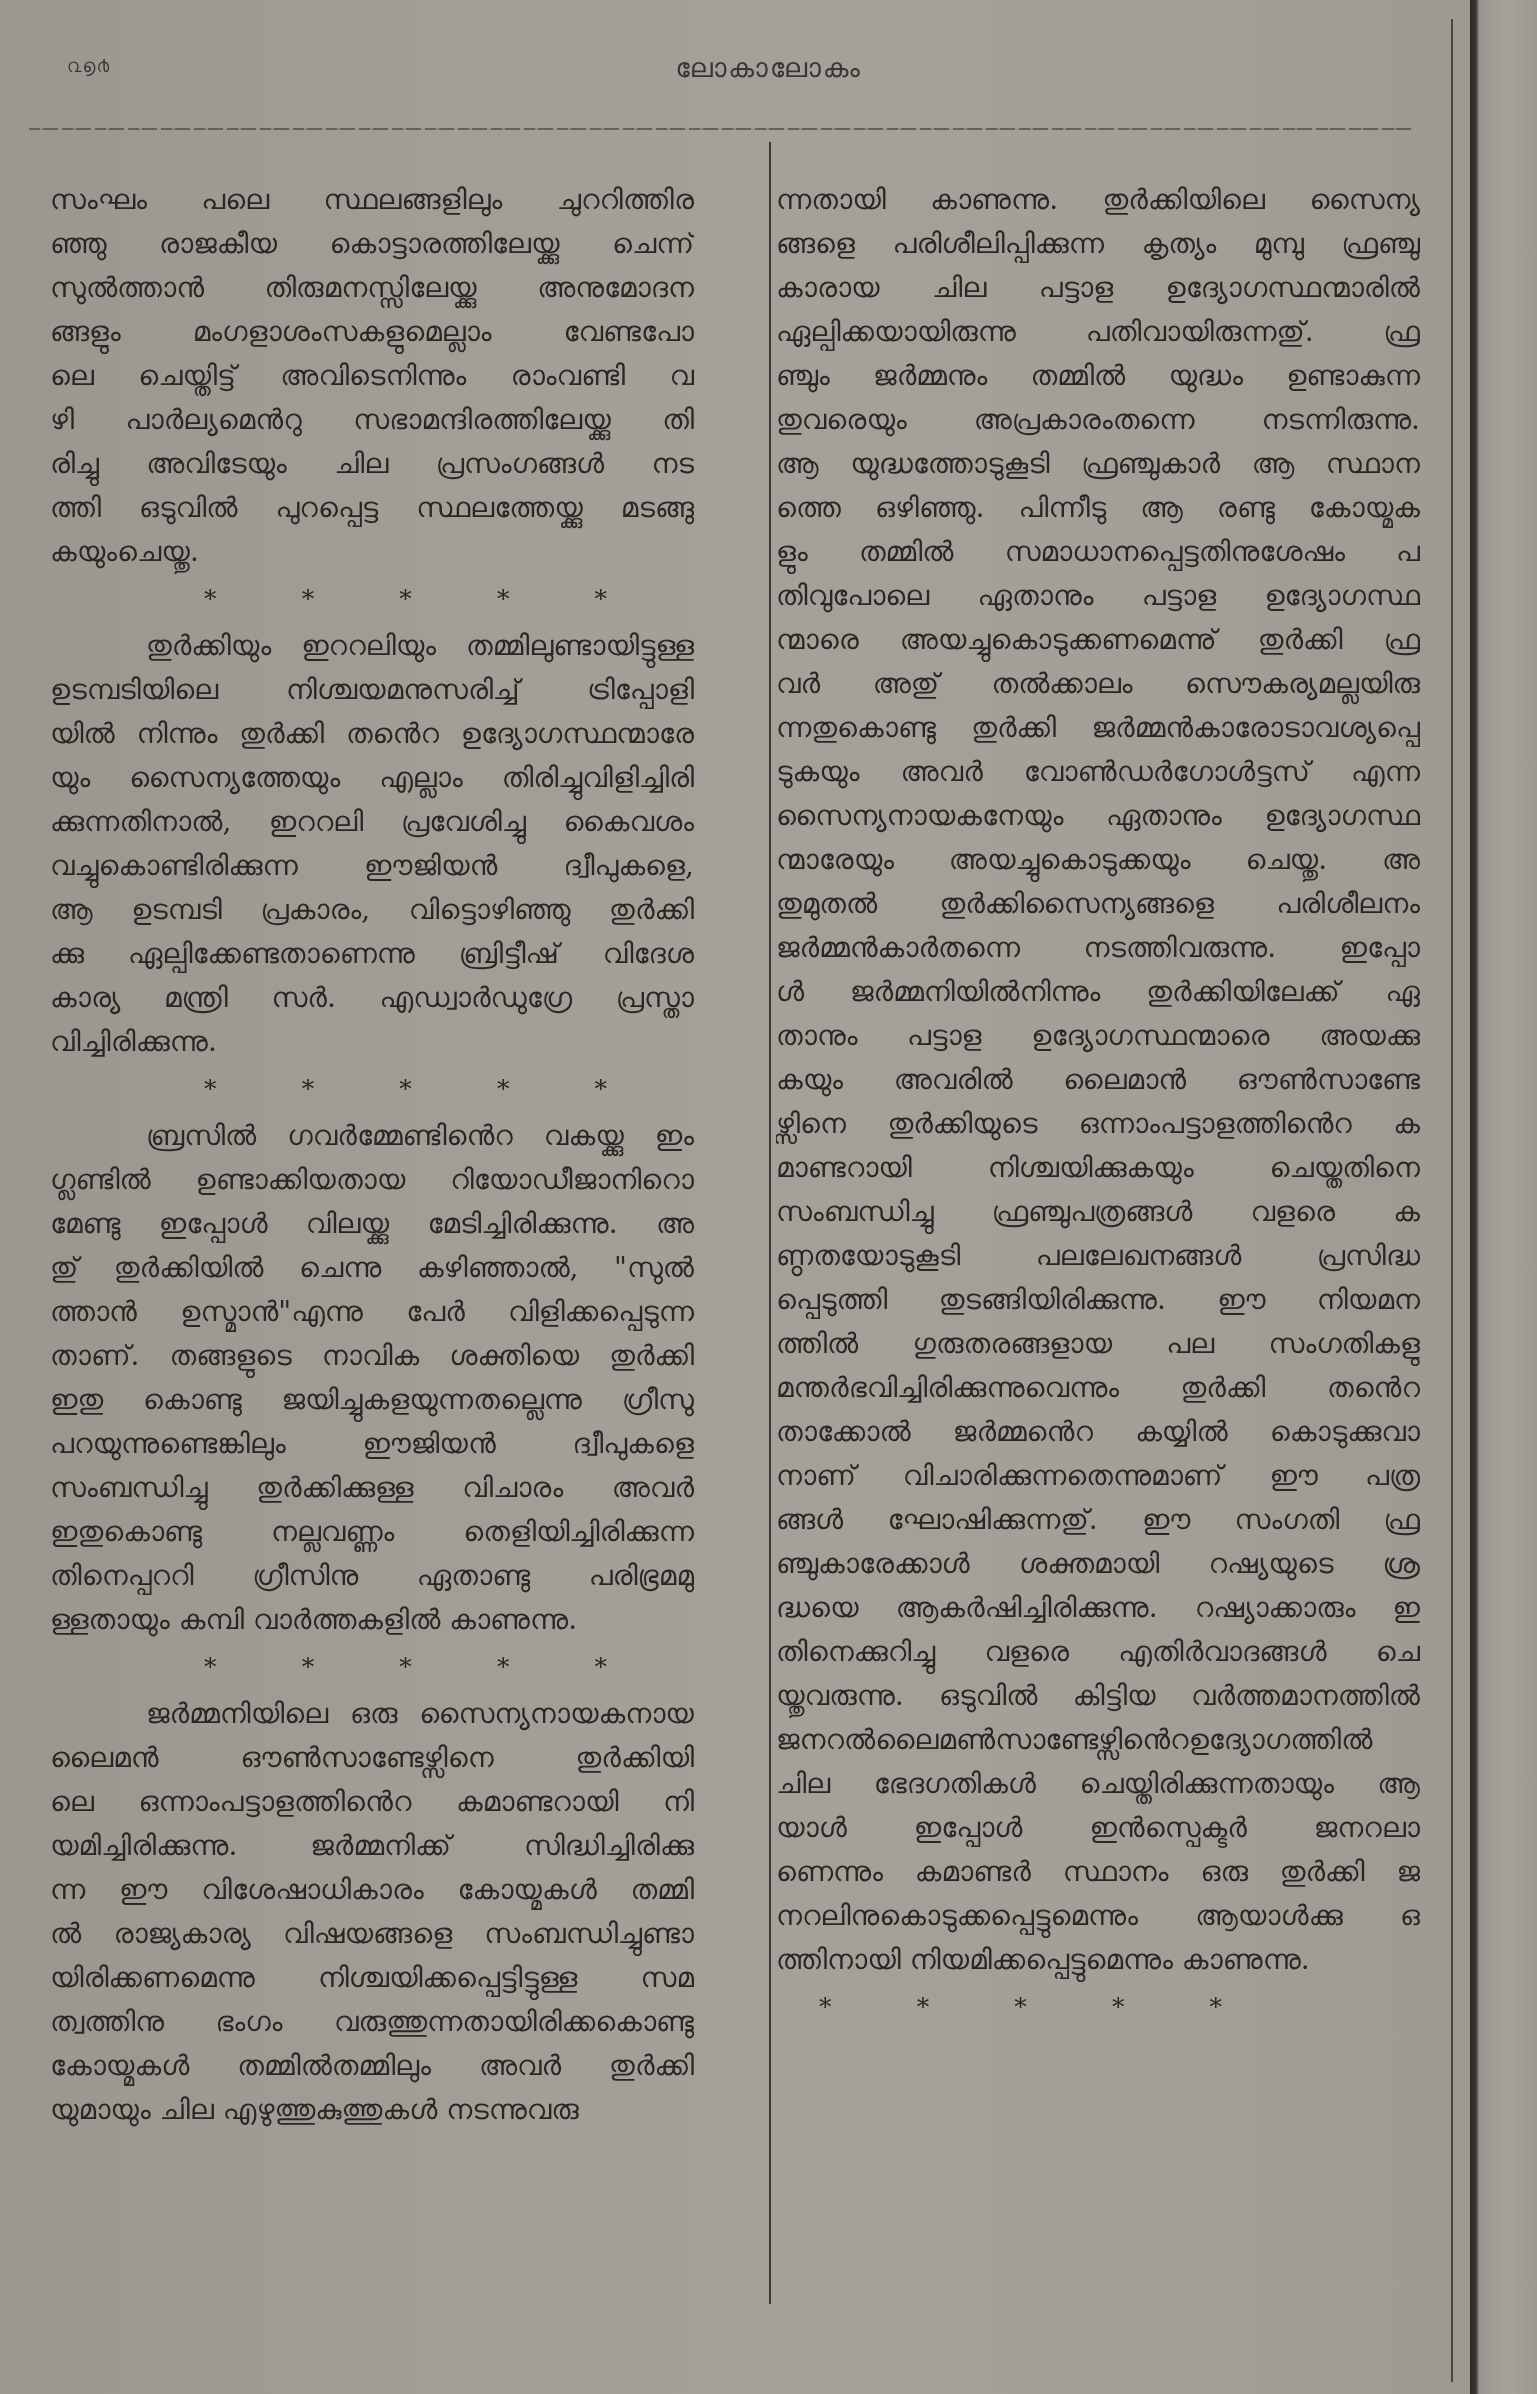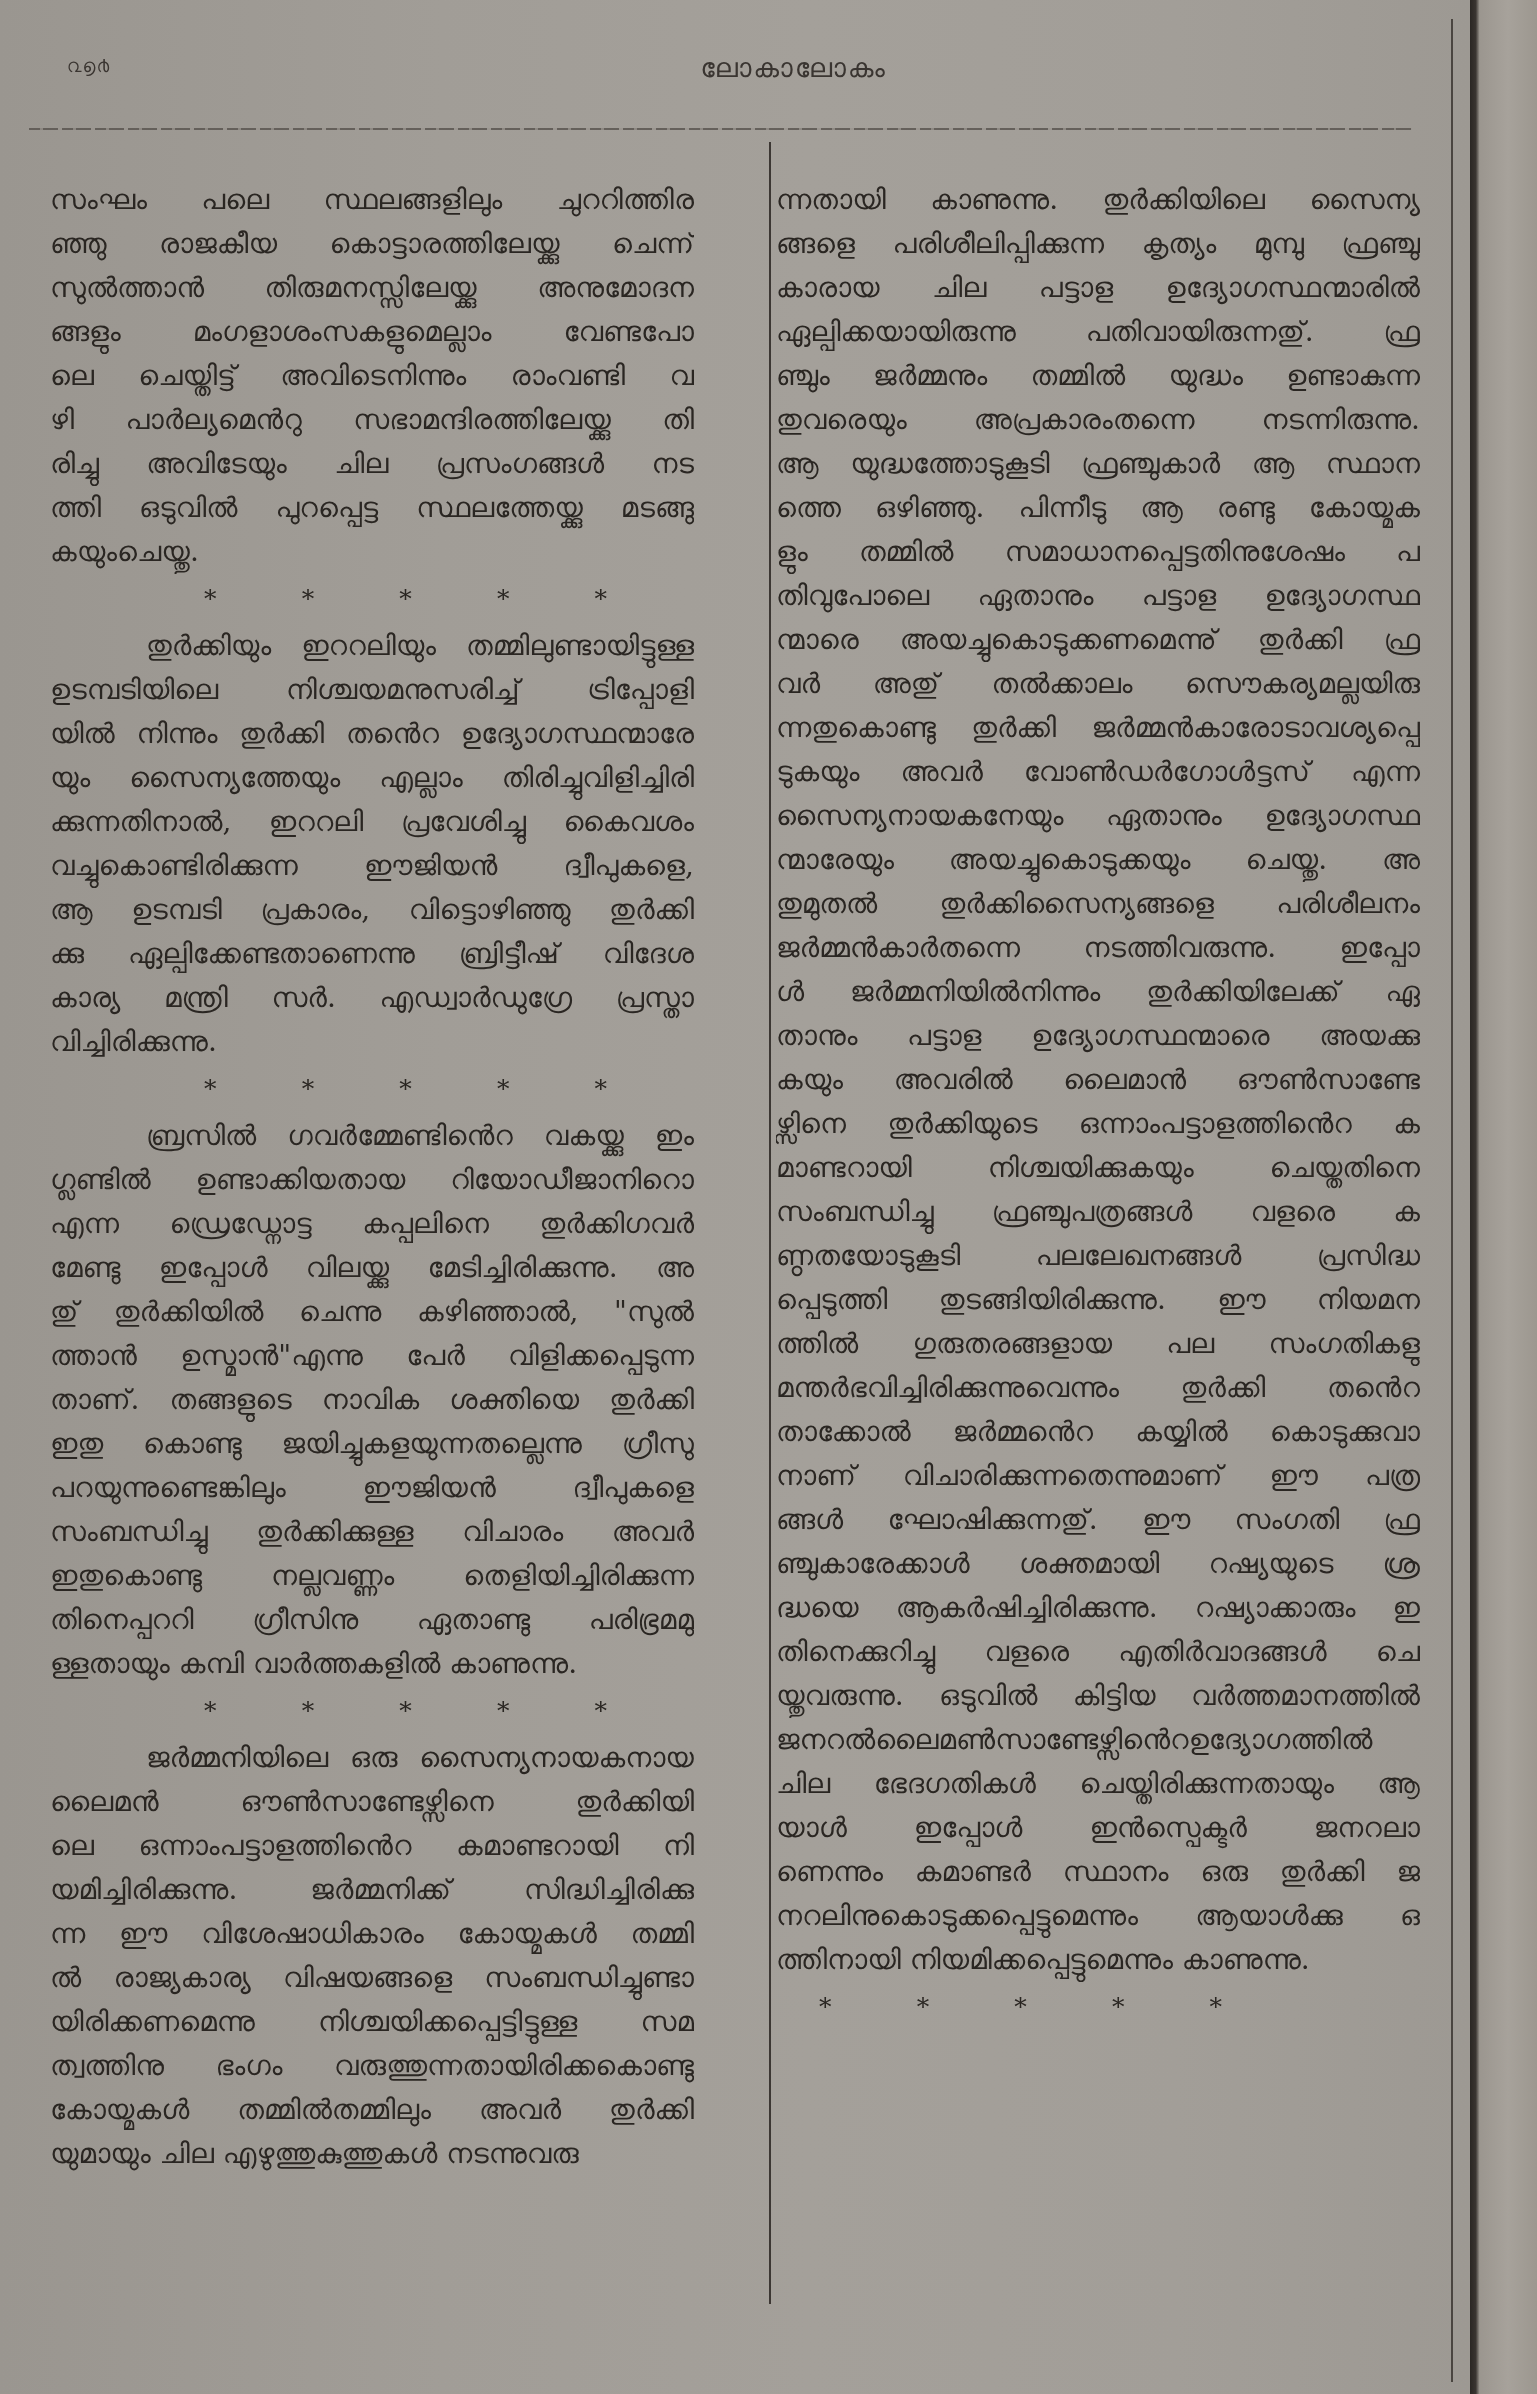--- a/index.html
+++ b/index.html
@@ -19,21 +19,21 @@
     }
     .inner-rule {
       position: absolute; left: 1451px; top: 19px; width: 1.9px; height: 2363px;
       background: #4a4540;
     }
     .header { position: absolute; top: 46px; left: 0; width: 1470px; height: 58px; }
     .page-number {
       position: absolute; left: 67px; top: 7.7px; font-size: 19px; color: #3a3531; letter-spacing: 1px;
     }
     .running-head {
-      position: absolute; left: 659px; top: 5.8px; width: 269px; text-align: center;
+      position: absolute; left: 634px; top: 5.8px; width: 269px; text-align: center;
       font-size: 27px; letter-spacing: 1.9px; color: #3a3531;
     }
     .head-rule {
       position: absolute; left: 29px; top: 128px; width: 1383px; height: 1.9px;
       background: repeating-linear-gradient(90deg, #5a5550 0 11.5px, #8a857f 11.5px 14.4px, #5a5550 14.4px 29px, #9a958f 29px 33px);
       opacity: 0.85;
     }
     .col-divider {
       position: absolute; left: 769px; top: 142px; width: 1.9px; height: 2162px; background: #3c3733;
     }
@@ -98,21 +98,20 @@
       <div class="stars">
         <span>*</span>
         <span>*</span>
         <span>*</span>
         <span>*</span>
         <span>*</span>
       </div>
       <p class="para indent">
         <span class="line first">ബ്രസിൽ ഗവർമ്മേണ്ടിൻെറ വകയ്ക്കു ഇം</span>
         <span class="line">ഗ്ലണ്ടിൽ ഉണ്ടാക്കിയതായ റിയോഡീജാനിറൊ</span>
-        <span class="line">എന്ന ഡ്രെഡ്നോട്ട കപ്പലിനെ തുർക്കിഗവർ</span>
         <span class="line">മേണ്ടു ഇപ്പോൾ വിലയ്ക്കു മേടിച്ചിരിക്കുന്നു. അ</span>
         <span class="line">തു് തുർക്കിയിൽ ചെന്നു കഴിഞ്ഞാൽ, "സുൽ</span>
         <span class="line">ത്താൻ ഉസ്മാൻ"എന്നു പേർ വിളിക്കപ്പെടുന്ന</span>
         <span class="line">താണ്. തങ്ങളുടെ നാവിക ശക്തിയെ തുർക്കി</span>
         <span class="line">ഇതു കൊണ്ടു ജയിച്ചുകളയുന്നതല്ലെന്നു ഗ്രീസു</span>
         <span class="line">പറയുന്നുണ്ടെങ്കിലും ഈജിയൻ ദ്വീപുകളെ</span>
         <span class="line">സംബന്ധിച്ചു തുർക്കിക്കുള്ള വിചാരം അവർ</span>
         <span class="line">ഇതുകൊണ്ടു നല്ലവണ്ണം തെളിയിച്ചിരിക്കുന്ന</span>
         <span class="line">തിനെപ്പററി ഗ്രീസിനു ഏതാണ്ടു പരിഭ്രമമു</span>
         <span class="line last">ള്ളതായും കമ്പി വാർത്തകളിൽ കാണുന്നു.</span>

